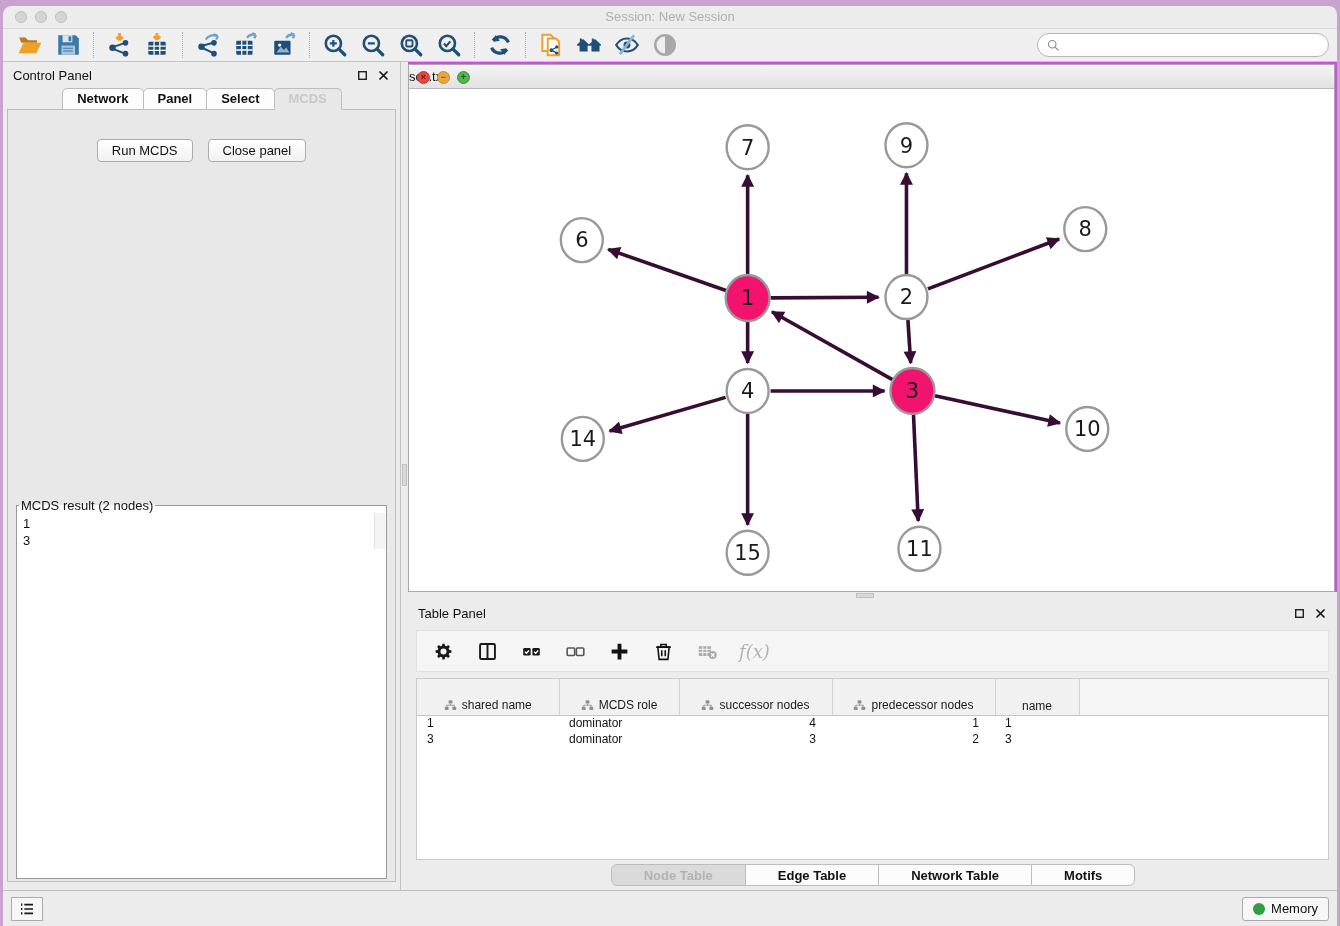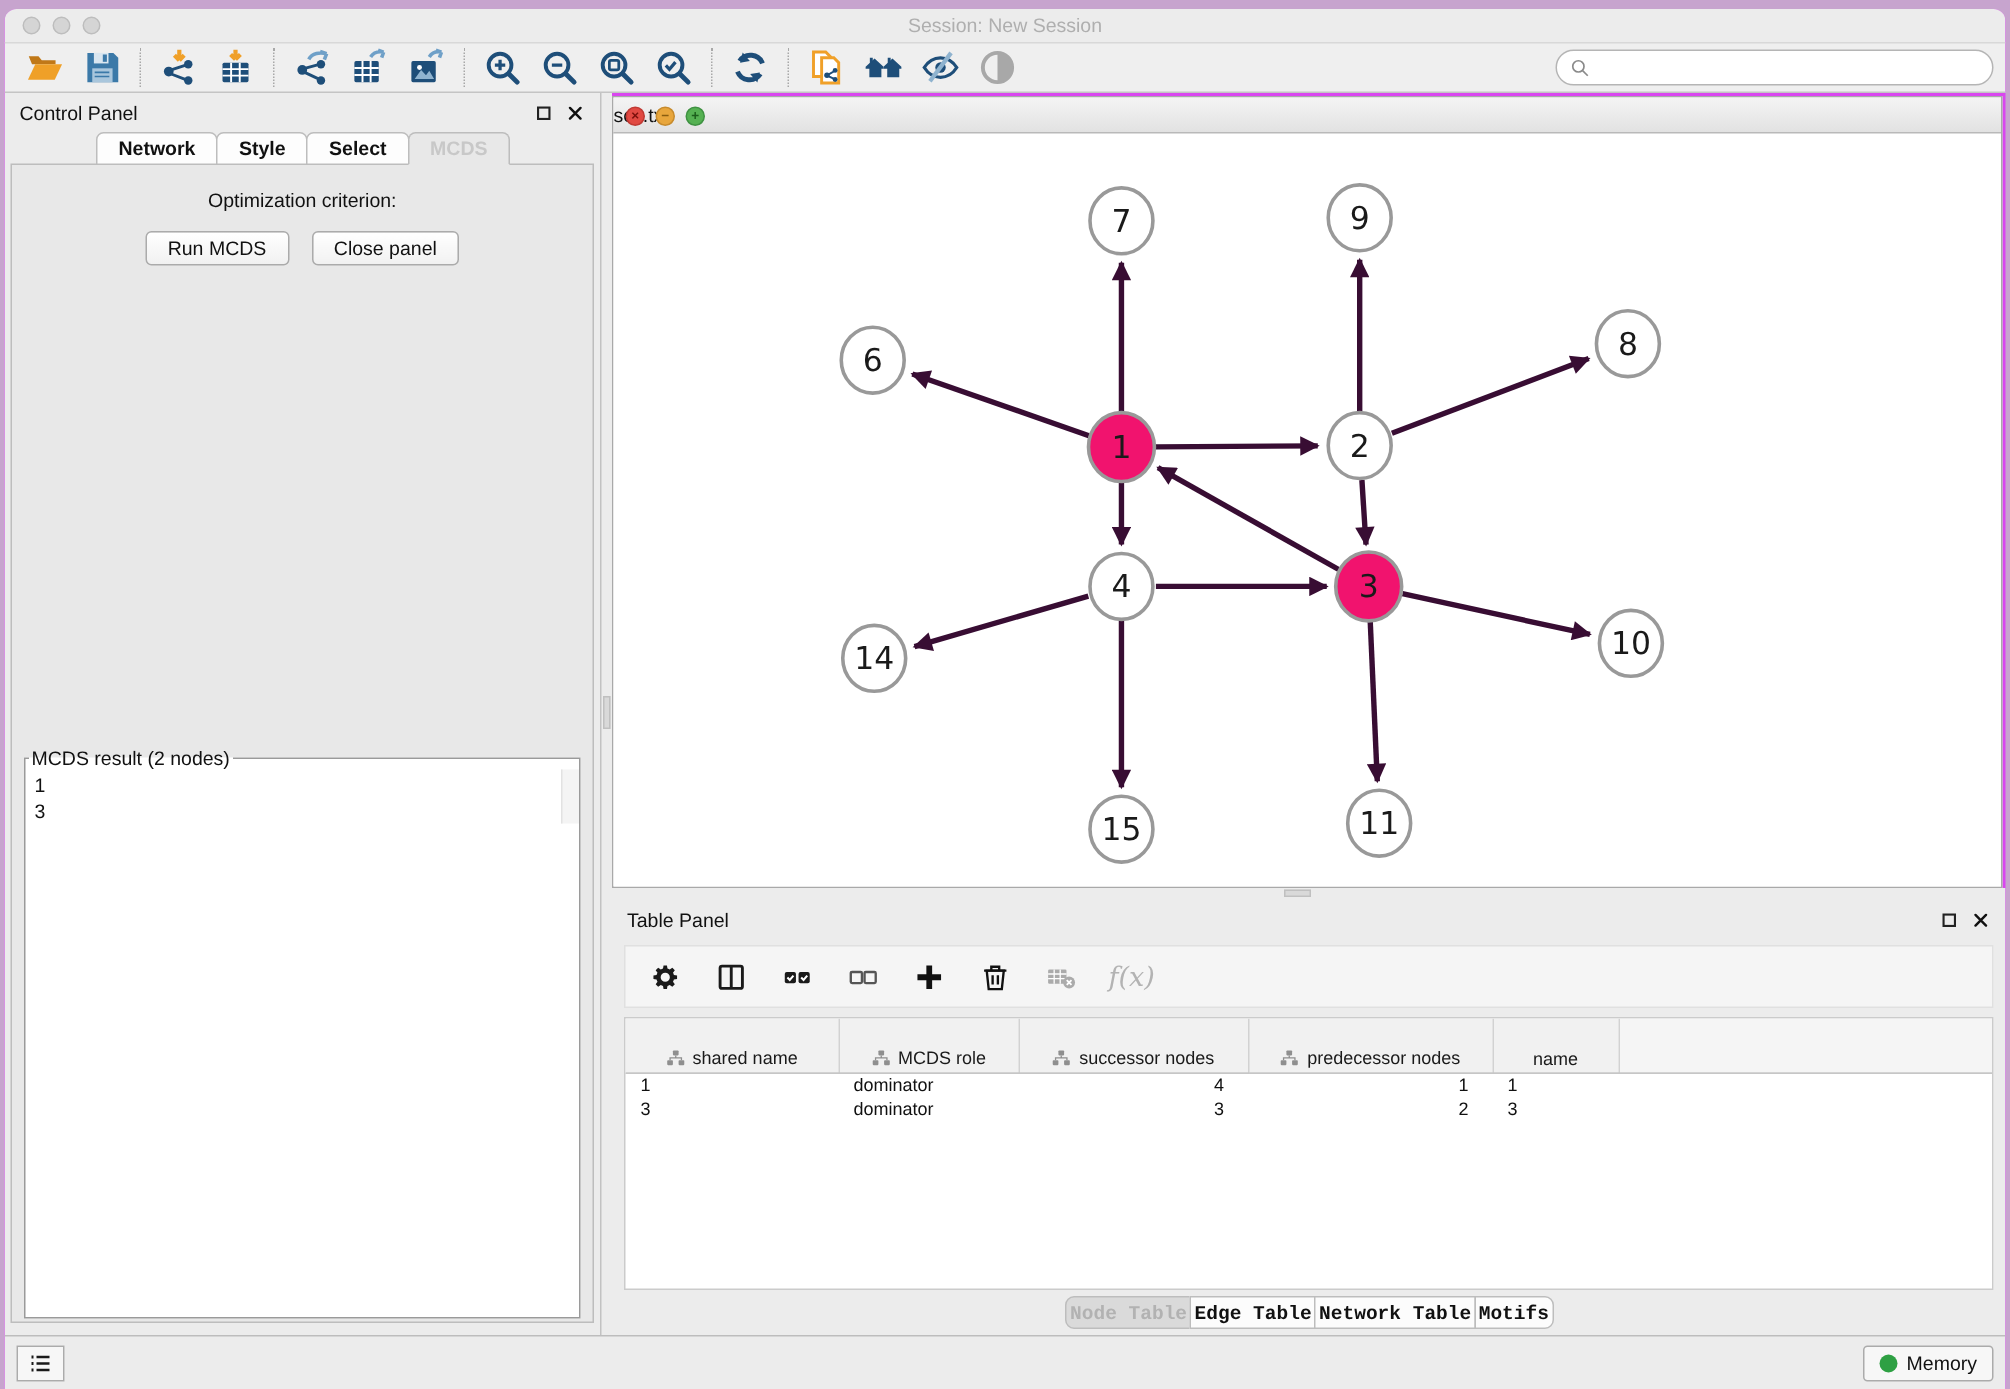--- a/index.html
+++ b/index.html
@@ -99,22 +99,22 @@
   table.node-table { border-collapse:collapse; table-layout:fixed; width:100%; }
   .node-table th { background:#F1F1F1; border-right:1px solid #D2D2D2; border-bottom:1px solid #C6C6C6;
     font-weight:normal; font-size:12px; height:19px; padding:0 4px; text-align:center; white-space:nowrap; }
   .node-table th .th-inner { display:inline-flex; align-items:center; gap:5px;margin-top:19px; }
   .node-table th svg { width:13px; height:13px; }
   .node-table th.filler { background:#F5F5F5; border-right:none; }
   .node-table td { font-size:12px; height:16px; padding:0 10px; white-space:nowrap; border:none; color:#111; }
   .node-table td.al-r { text-align:right; padding-right:16px; }
 
   .tp-tabbar { height:30px; display:flex; align-items:center; justify-content:center; flex:0 0 auto; }
-  .tp-tab { height:22px; display:flex; align-items:center; padding:0 2px; background:#FCFCFC;
-    border:1px solid #BDBDBD; margin-right:-1px; font-size:13px; font-weight:bold; color:#111;font-family:Liberation Mono, monospace; }
+  .tp-tab { height:22px; display:flex; align-items:center; padding:0 32px; background:#FCFCFC;
+    border:1px solid #BDBDBD; margin-right:-1px; font-size:13px; font-weight:bold; color:#111; }
   .tp-tab:first-child { border-radius:6px 0 0 6px; }
   .tp-tab:last-child { border-radius:0 6px 6px 0; }
   .tp-tab.active { background:#DADADA; color:#B2B2B2; }
 
   
   .statusbar { height:36px; background:#ECECEC; border-top:1px solid #BDBDBD; display:flex; align-items:center;
     padding:0 8px; flex:0 0 auto; }
   .sb-left-btn { width:32px; height:24px; background:#F7F7F7; border:1px solid #ABABAB; display:flex;
     align-items:center; justify-content:center; }
   .sb-left-btn svg { width:16px; height:16px; }
@@ -331,26 +331,25 @@
               </span>
             <span class="ph-ic">
                 <svg viewBox="0 0 24 24" stroke="#111" stroke-width="3" stroke-linecap="round">
                   <path d="M5.5 5.5l13 13M18.5 5.5l-13 13"></path>
                 </svg>
               </span>
           </span>
         </div>
         <div class="cp-tabs">
             <div class="cp-tab">Network</div>
-            <div class="cp-tab">Style</div>
+            <div class="cp-tab">Panel</div>
             <div class="cp-tab">Select</div>
             <div class="cp-tab active">MCDS</div>
           </div>
         <div class="cp-body">
-          <div class="opt-label">Optimization criterion:</div>
           <div class="btn-row">
             <button class="cp-btn">Run MCDS</button>
             <button class="cp-btn">Close panel</button>
           </div>
           <fieldset class="result-box">
             <legend>MCDS result (2 nodes)</legend>
             <div class="result-text">
                 <div>1</div>
                 <div>3</div>
               </div>

